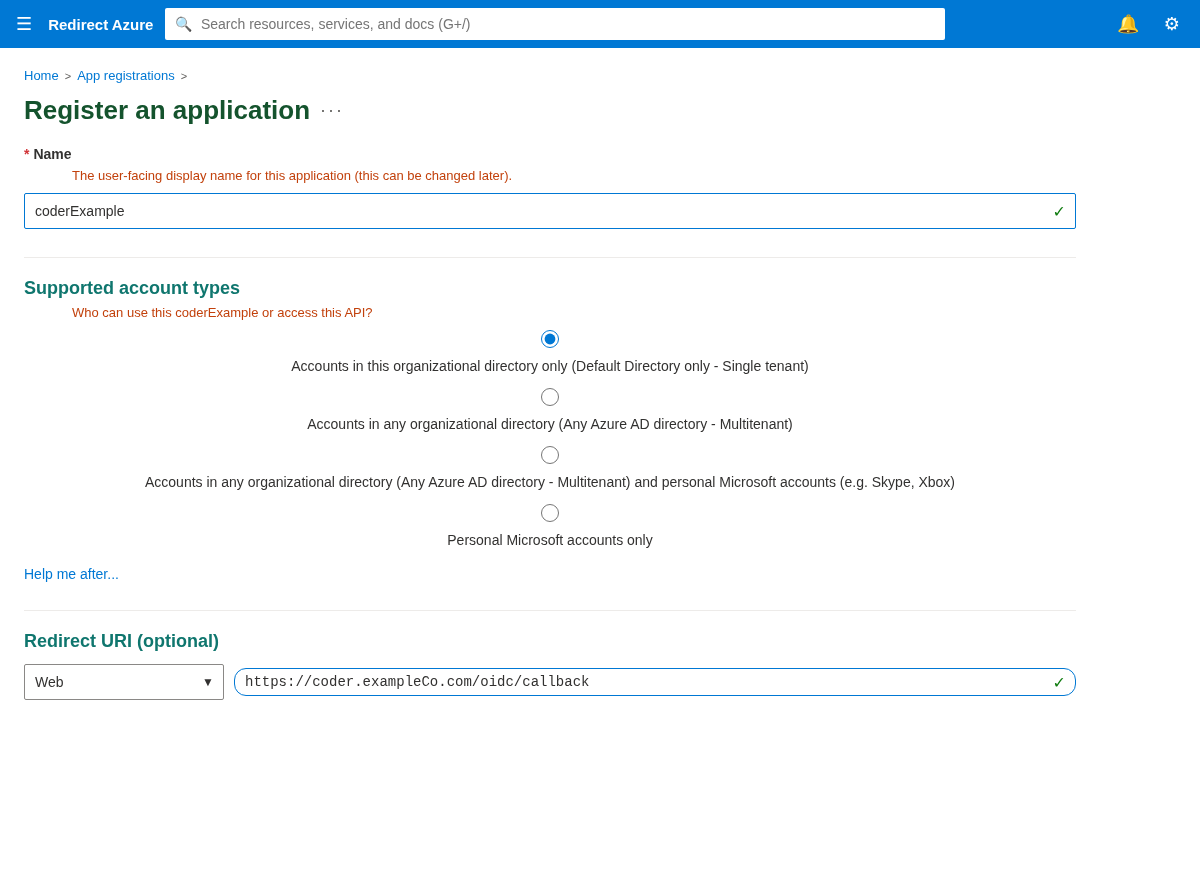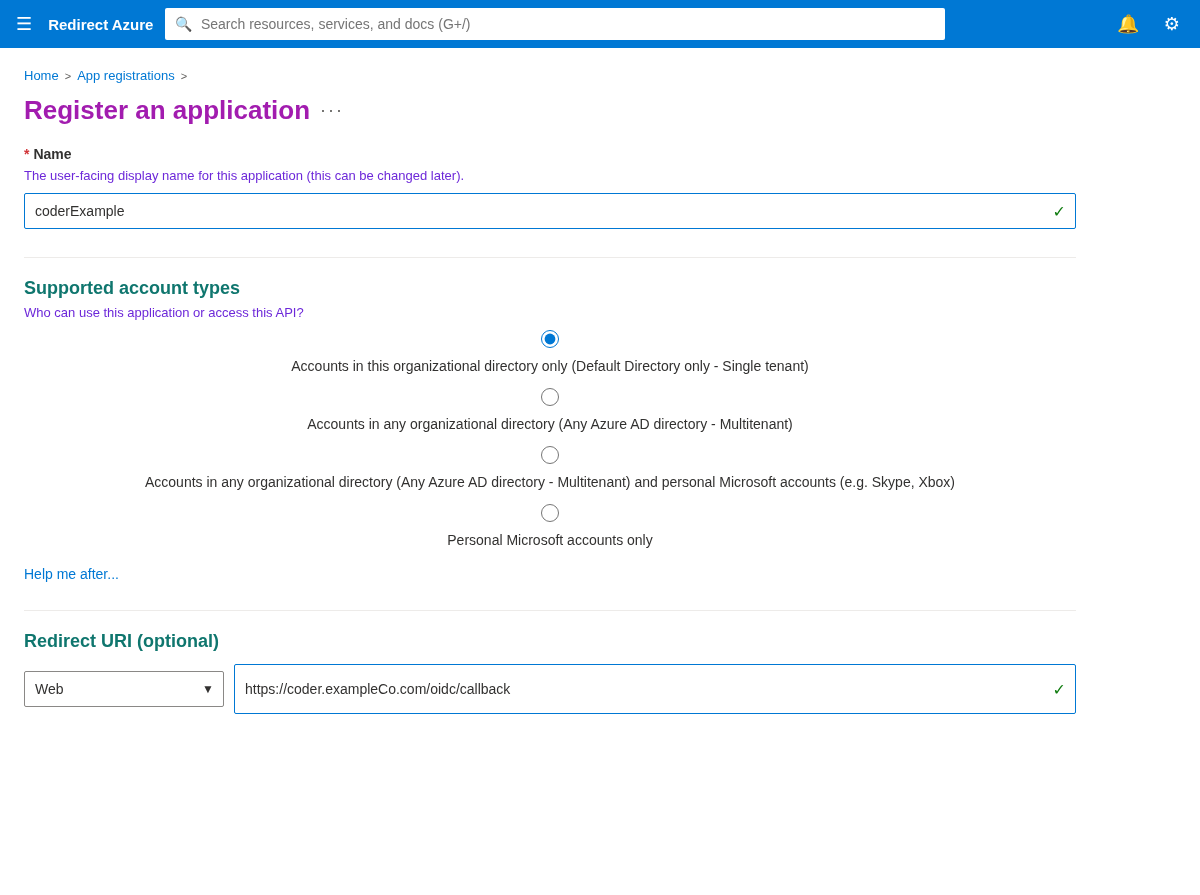--- a/index.html
+++ b/index.html
@@ -80,21 +80,21 @@
     
     .page-header {
       padding: 8px 24px 20px 24px;
       display: flex;
       align-items: center;
       gap: 10px;
     }
     .page-title {
       font-size: 26px;
       font-weight: 600;
-      color: #a21caf;
+      color: #14532d;
     }
     .page-more {
       font-size: 18px;
       color: #605e5c;
       cursor: pointer;
       letter-spacing: 2px;
     }
 
     
     .main-content {
@@ -110,22 +110,23 @@
       font-weight: 600;
       margin-bottom: 6px;
       display: flex;
       align-items: center;
       gap: 4px;
     }
     .required-star { color: #d13438; font-size: 14px; }
 
     .field-desc {
       font-size: 13px;
-      color: #6d28d9;
+      color: #c2410c;
       margin-bottom: 10px;
+      margin-left: 48px;
     }
     .input-wrapper {
       position: relative;
       max-width: 1060px;
     }
     .input-wrapper input {
       width: 100%;
       height: 36px;
       border: 1.5px solid #0078d4;
       border-radius: 2px;
@@ -212,27 +213,28 @@
       pointer-events: none;
       font-size: 12px;
       color: #323130;
     }
     .uri-input-wrapper {
       position: relative;
       flex: 1;
     }
     .uri-input-wrapper input {
       width: 100%;
-      height: 50px;
+      height: 28px;
       border: 1.5px solid #0078d4;
-      border-radius: 2px;
+      border-radius: 12px;
       padding: 0 32px 0 10px;
       font-size: 14px;
       outline: none;
       color: #323130;
+      font-family: Liberation Mono, monospace;
     }
 
     .divider {
       border: none;
       border-top: 1px solid #edebe9;
       margin: 20px 0;
     }
   </style>
 </head>
 <body>
@@ -273,21 +275,21 @@
     <div class="input-wrapper">
       <input type="text" value="coderExample" style="">
       <span class="input-check">✓</span>
     </div>
   </div>
 
   <hr class="divider">
 
   <div class="section">
     <h2 class="section-title">Supported account types</h2>
-    <p class="field-desc">Who can use this application or access this API?</p>
+    <p class="field-desc">Who can use this coderExample or access this API?</p>
     <div class="radio-group">
 
       <label class="radio-option">
         <input type="radio" name="account-type" checked="" style="">
         <span class="radio-label">Accounts in this organizational directory only (Default Directory only - Single tenant)</span>
       </label>
 
       <label class="radio-option">
         <input type="radio" name="account-type" style="">
         <span class="radio-label">Accounts in any organizational directory (Any Azure AD directory - Multitenant)</span>

